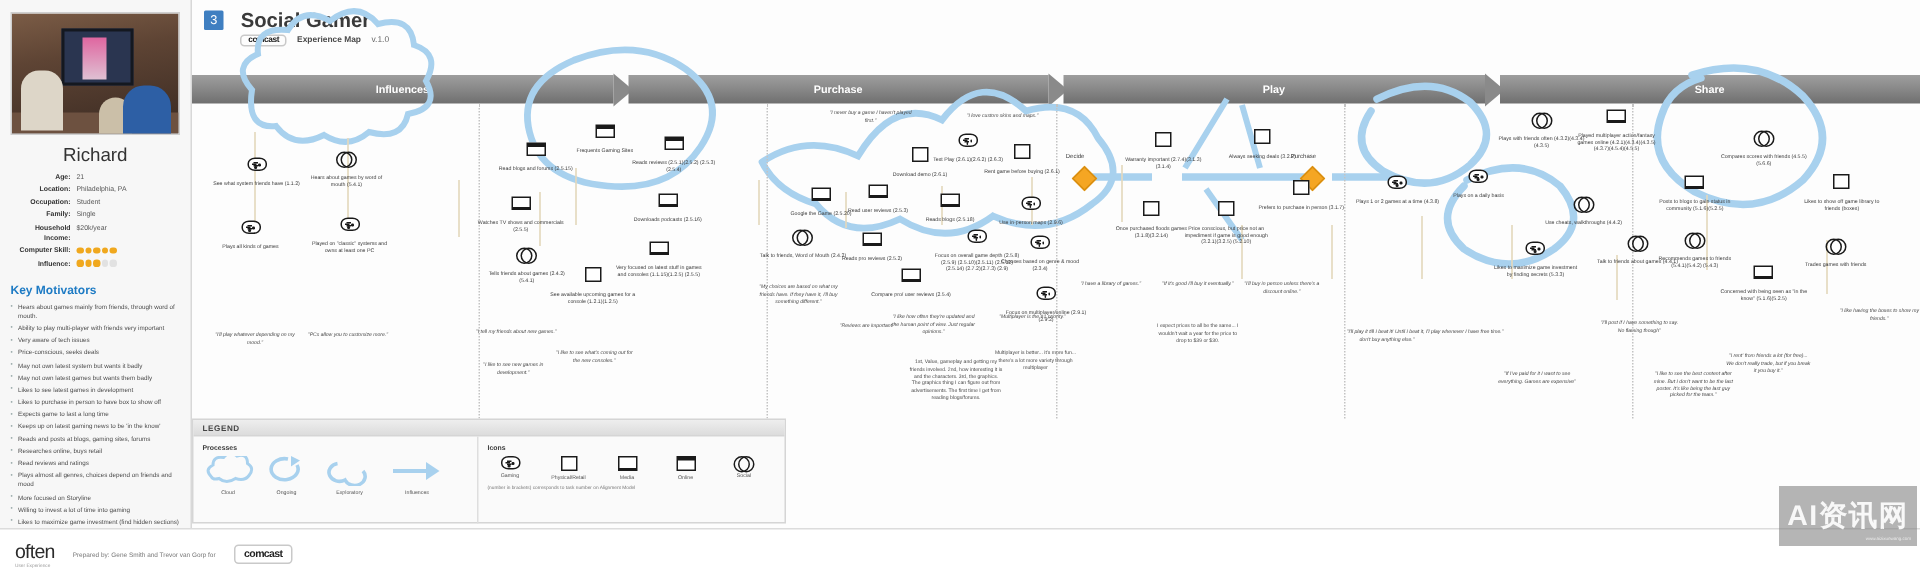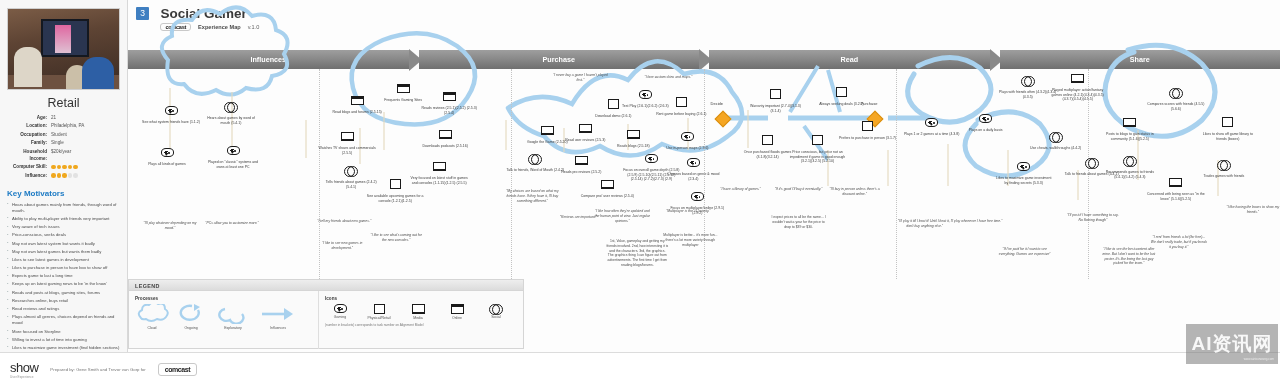--- a/index.html
+++ b/index.html
@@ -153,21 +153,21 @@
 <div class="page">
 
   <aside class="persona">
     <div class="persona-photo">
       <div class="ph-tv"></div>
       <div class="ph-floor"></div>
       <div class="ph-p1"></div>
       <div class="ph-p3"></div>
       <div class="ph-p2"></div>
     </div>
-    <div class="persona-name">Retail</div>
+    <div class="persona-name">Richard</div>
 
     <div class="facts">
       <div class="fact-row">
           <div class="fact-label">Age:</div>
           <div class="fact-val">21</div>
         </div>
       <div class="fact-row">
           <div class="fact-label">Location:</div>
           <div class="fact-val">Philadelphia, PA</div>
         </div>
@@ -244,21 +244,21 @@
           <span class="cc-logo">comcast</span>
           <span class="sub-txt">Experience Map</span>
           <span class="sub-txt"><span>v.1.0</span></span>
         </span>
       </span>
     </div>
 
     <div class="phases">
       <div class="phase">Influences</div>
       <div class="phase">Purchase</div>
-      <div class="phase">Read</div>
+      <div class="phase">Play</div>
       <div class="phase">Share</div>
     </div>
 
     <svg class="svg-layer" viewBox="0 0 1152 352">
 
       <path d="M40,60 q-14,-16 4,-24 q-2,-18 20,-16 q10,-16 28,-6 q18,-14 32,2 q22,-6 24,14 q18,6 8,24 q10,18 -12,22 q-4,18 -26,12 q-14,12 -30,2 q-20,10 -32,-6 q-20,2 -16,-24 z" fill="none" stroke="#a8d1ee" stroke-width="4"></path>
 
       <path d="M255,40 q42,-16 74,6 q30,22 10,52 q-20,30 -62,26 q-44,-4 -52,-36 q-8,-32 30,-48" fill="none" stroke="#a8d1ee" stroke-width="4.5" stroke-linecap="round"></path>
 
       <path d="M380,108 q30,-20 64,-4 q24,-40 56,-24 q26,-34 56,-6 q34,-10 48,18 q22,26 -4,44 q-30,24 -66,8 q-30,22 -62,2 q-34,16 -56,-10 q-26,-8 -36,-28" fill="none" stroke="#a8d1ee" stroke-width="4.5" stroke-linecap="round"></path>
@@ -588,21 +588,21 @@
             <div>Social</div>
           </div>
         </div>
         <div class="leg-note">(number in brackets) corresponds to task number on Alignment Model</div>
       </div>
     </div>
   </div>
 
   <footer class="footer">
     <div class="nform">
-      <span>show</span>
+      <span>often</span>
       <small>User Experience</small>
     </div>
     <div class="prep">Prepared by: Gene Smith and Trevor van Gorp for</div>
     <div class="comcast-badge">comcast</div>
   </footer>
 
   <div class="wm">
     <span>AI资讯网</span>
     <small>www.aizixunwang.com</small>
   </div>

